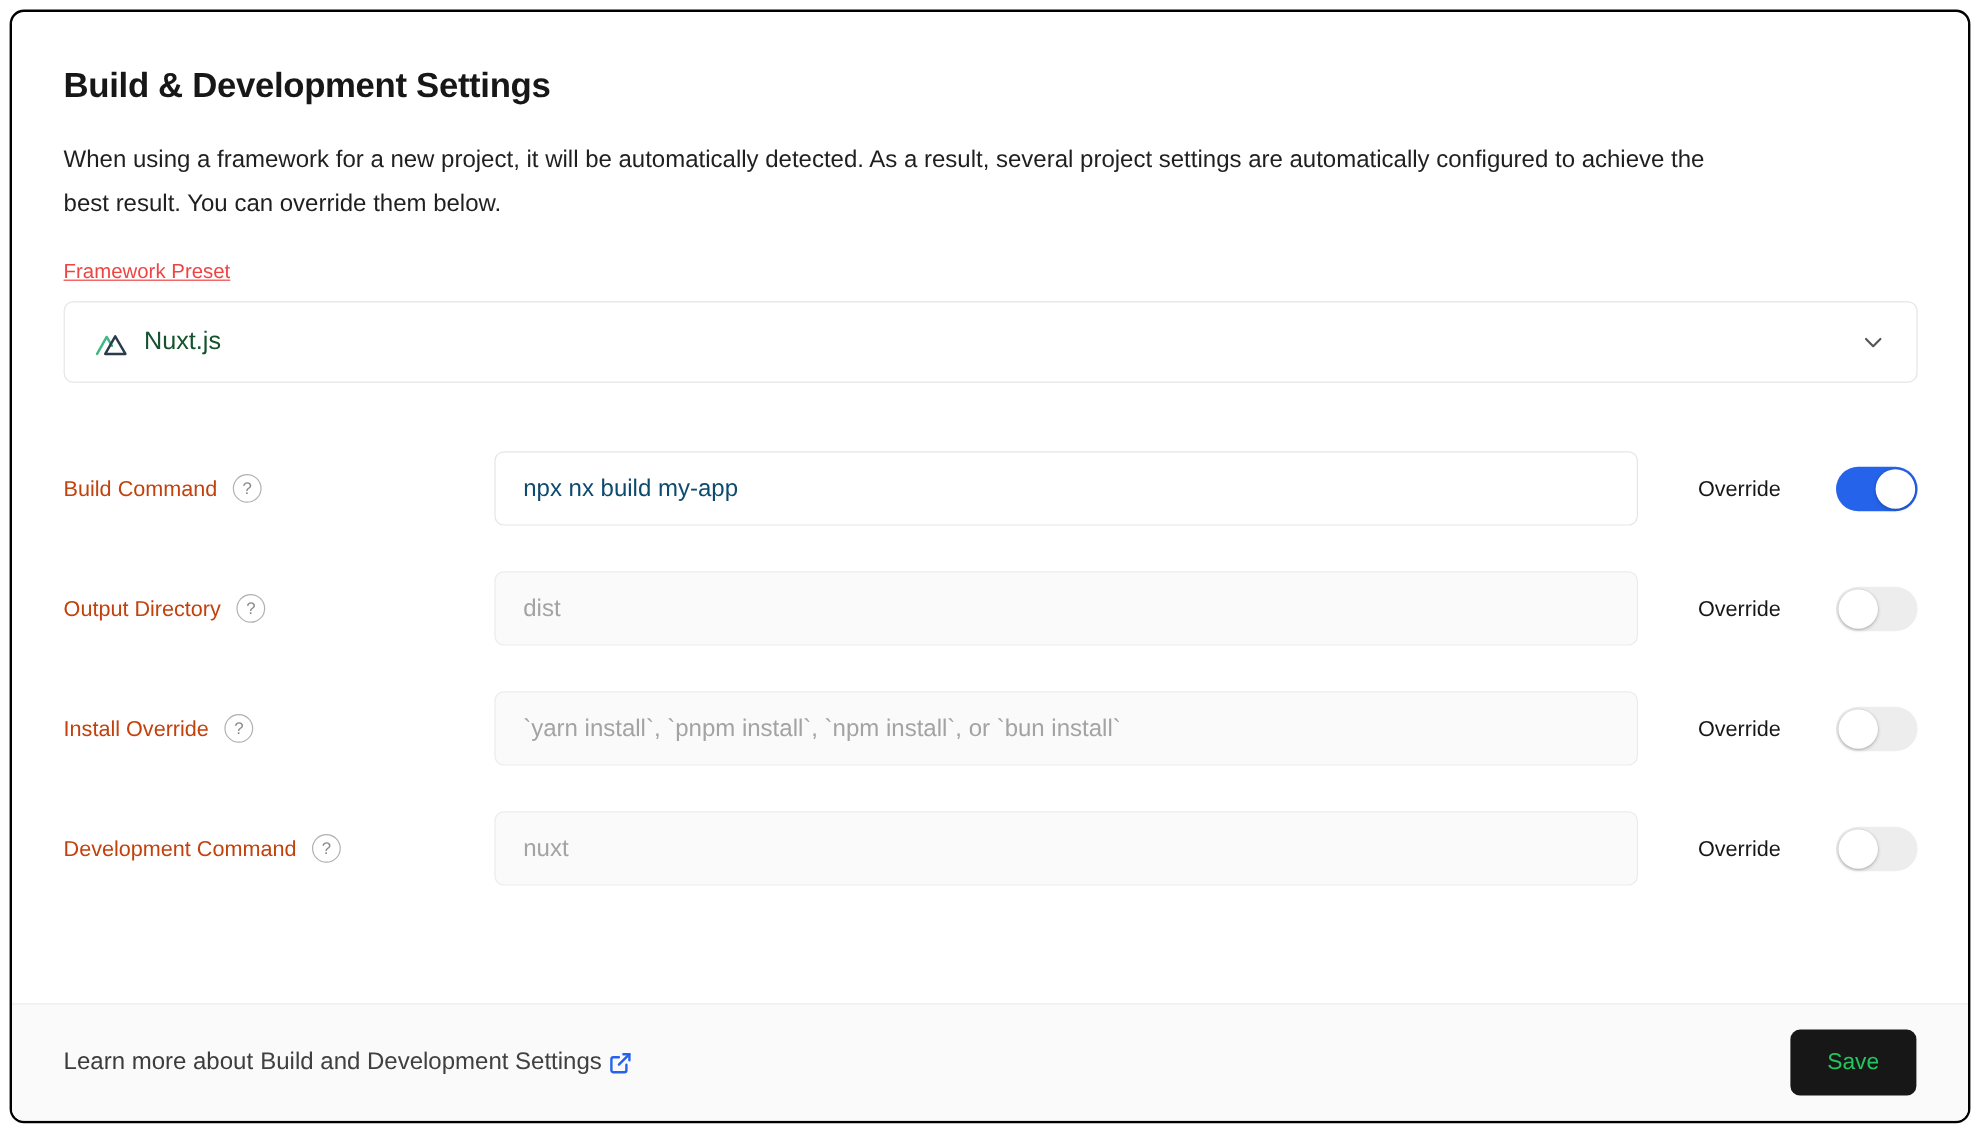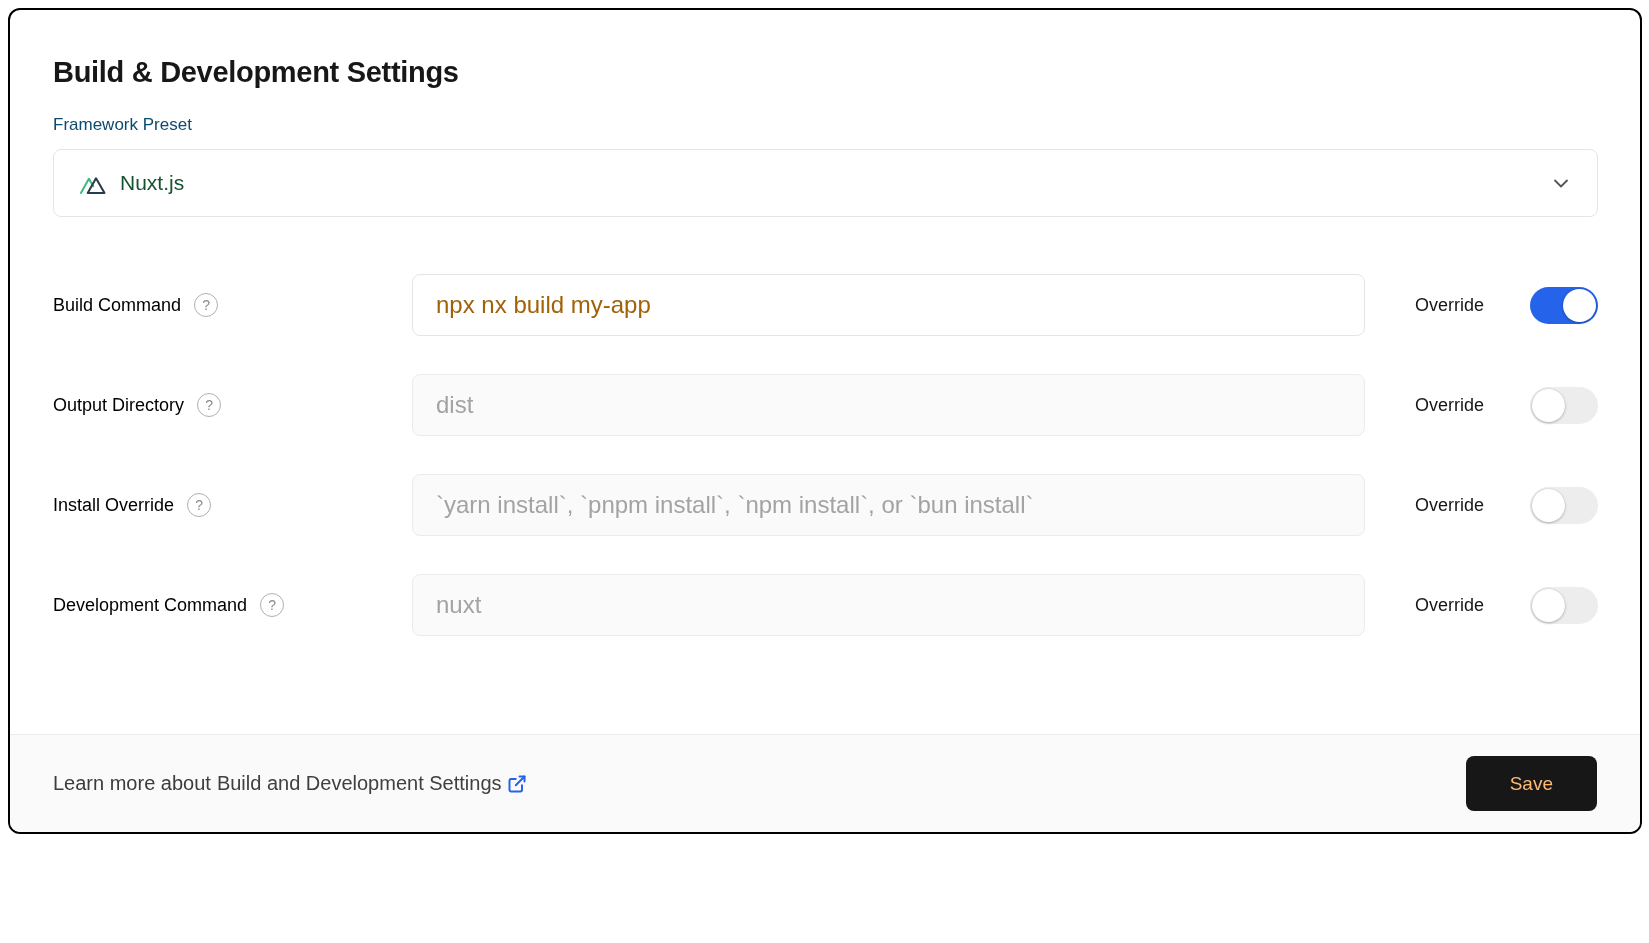--- a/index.html
+++ b/index.html
@@ -29,22 +29,23 @@
   p.desc {
     font-size: 20px;
     line-height: 37px;
     color: #1f1f1f;
     max-width: 1400px;
     margin-bottom: 28px;
   }
 
   .fp-label {
     font-size: 17px;
-    color: #0c4a6e;
+    color: #ef4444;
     margin-bottom: 14px;
+    text-decoration: underline;
   }
   .select {
     height: 68px;
     border: 1px solid #e5e5e5;
     border-radius: 8px;
     background: #ffffff;
     display: flex;
     align-items: center;
     padding: 0 24px 0 25px;
     cursor: pointer;
@@ -60,21 +61,21 @@
     margin-top: 38px;
   }
   .row.first { margin-top: 57px; }
   .label-wrap {
     width: 359px;
     flex: none;
     display: flex;
     align-items: center;
     gap: 13px;
   }
-  .row-label { font-size: 18px; font-weight: 500; color: #000000; }
+  .row-label { font-size: 18px; font-weight: 500; color: #c2410c; }
   .help {
     width: 24px; height: 24px;
     border: 1.5px solid #b0b0b0;
     border-radius: 50%;
     color: #8c8c8c;
     font-size: 14px;
     font-weight: 500;
     display: inline-flex;
     align-items: center;
     justify-content: center;
@@ -82,22 +83,22 @@
     cursor: pointer;
   }
   input.field {
     flex: 1;
     height: 62px;
     border: 1px solid #ebebeb;
     border-radius: 8px;
     background: #fafafa;
     padding: 16px 23px;
     font-family: inherit;
-    font-size: 24px;
-    color: #a16207;
+    font-size: 20px;
+    color: #0c4a6e;
     outline: none;
   }
   input.field::placeholder { color: #a3a3a3; opacity: 1; }
   input.field.on { background: #ffffff; border-color: #e5e5e5; }
 
   .override-label {
     margin-left: 50px;
     width: 90px;
     flex: none;
     font-size: 18px;
@@ -140,39 +141,40 @@
     color: #404040;
     text-decoration: none;
     margin-left: 6px;
     display: inline-flex;
     align-items: center;
     cursor: pointer;
   }
   .ext-icon { margin-left: 5px; display: inline-flex; }
   .save-btn {
     background: #171717;
-    color: #fdba74;
+    color: #22c55e;
     border: none;
     border-radius: 8px;
     height: 55px;
-    padding: 0 44px;
+    padding: 0 31px;
     font-family: inherit;
     font-size: 19px;
     font-weight: 500;
     cursor: pointer;
   }
 </style>
 </head>
 <body>
 
 <div class="card">
   <div class="card-body">
 
     <h1 class="title">Build &amp; Development Settings</h1>
 
+    <p class="desc">When using a framework for a new project, it will be automatically detected. As a result, several project settings are automatically configured to achieve the best result. You can override them below.</p>
 
     <div class="fp-label">Framework Preset</div>
 
     <div class="select">
       <span class="nuxt-icon">
         <svg width="28" height="25" viewBox="0 0 26 22" fill="none">
           <path d="M1.8 19.8 L9.2 6.6 L13.3 13.5" stroke="#3eb983" stroke-width="1.9" stroke-linecap="round" stroke-linejoin="round"></path>
           <path d="M8.1 19.8 L15.8 6.2 L23.7 19.8 Z" stroke="#2a3b4c" stroke-width="1.9" stroke-linecap="round" stroke-linejoin="round"></path>
         </svg>
       </span>

